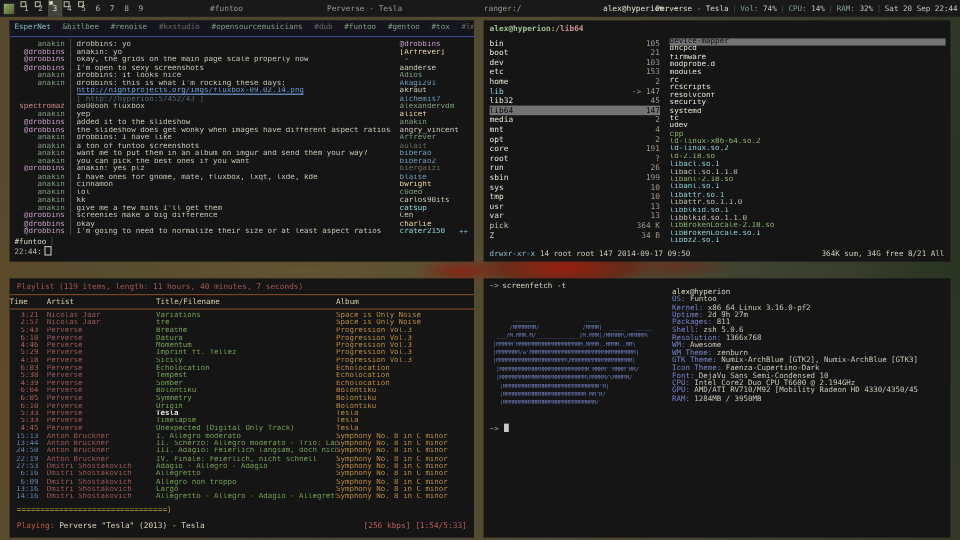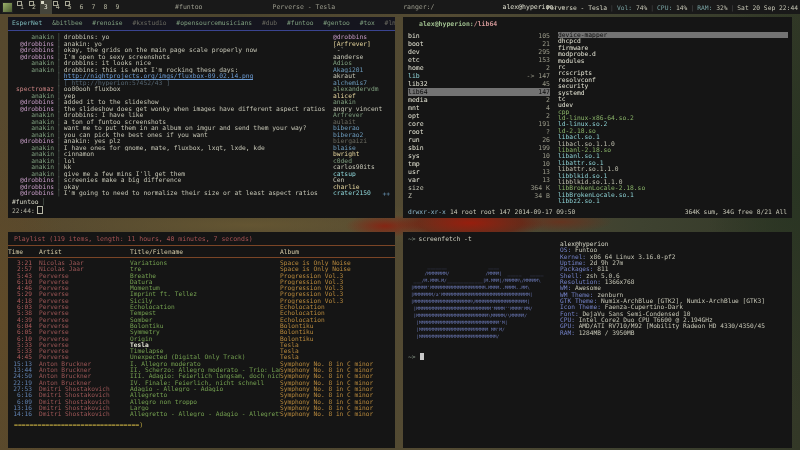--- a/index.html
+++ b/index.html
@@ -50,21 +50,21 @@
   .nicklist{position:absolute;top:17px;right:5px;width:57px}
   .nlrow{height:6.5px;line-height:6.5px;font-size:6.3px;white-space:nowrap;overflow:hidden}
   .nlmore{position:absolute;right:0;bottom:0;font-size:6.3px;color:#6d9cbe}
   .wstatus{position:absolute;left:4px;bottom:13px;font-size:6.3px;color:#d8d8c8}
   .wstatus .ssep{color:#56665a;margin-left:3px}
   .winput{position:absolute;left:4px;bottom:4px;font-size:6.3px;color:#b8b8a8}
   .curh{display:inline-block;width:4px;height:6px;border:1px solid #b8b8a8;vertical-align:-1px;margin-left:2px}
 
   
   #ranger{left:403px;top:17px;width:389px;height:201px}
-  .rtitle{padding:3px 0 0 16px;font-size:6.5px;white-space:nowrap}
+  .rtitle{padding:3px 0 0 5px;font-size:6.5px;white-space:nowrap}
   .rhost{color:#9fbf8f;font-weight:bold}.rpath{color:#cc9393;font-weight:bold}
   .rleft{position:absolute;left:5px;top:15px;width:142px}
   .rrow{display:flex;justify-content:space-between;height:8px;line-height:8px;font-size:6.5px}
   .rrow .rname{overflow:hidden;white-space:nowrap}
   .rrow .rcount{color:#9a9a8a}
   .rright{position:absolute;left:155px;top:15px;right:4px}
   .rrow2{height:6.4px;line-height:6.4px;font-size:6.3px;white-space:nowrap;overflow:hidden}
   .f-dir{color:#e4e4d4;font-weight:normal}.f-file{color:#c0c0b0}.f-link{color:#8cd0d3}.f-exec{color:#89b368}
   .rrow.sel,.rrow2.sel{background:#737373}
   .rrow.sel span,.rrow2.sel span{color:#0d0d0d !important}
@@ -401,21 +401,21 @@
         <span class="rcount">105</span>
       </div>
 
       <div class="rrow">
         <span class="rname f-dir">boot</span>
         <span class="rcount">21</span>
       </div>
 
       <div class="rrow">
         <span class="rname f-dir">dev</span>
-        <span class="rcount">295</span>
+        <span class="rcount">103</span>
       </div>
 
       <div class="rrow">
         <span class="rname f-dir">etc</span>
         <span class="rcount">153</span>
       </div>
 
       <div class="rrow">
         <span class="rname f-dir">home</span>
         <span class="rcount">2</span>
@@ -485,21 +485,21 @@
         <span class="rname f-dir">usr</span>
         <span class="rcount">13</span>
       </div>
 
       <div class="rrow">
         <span class="rname f-dir">var</span>
         <span class="rcount">13</span>
       </div>
 
       <div class="rrow">
-        <span class="rname f-file">size</span>
+        <span class="rname f-file">pick</span>
         <span class="rcount">364 K</span>
       </div>
 
       <div class="rrow">
         <span class="rname f-file">Z</span>
         <span class="rcount">34 B</span>
       </div>
 
   </div>
   <div class="rright">
@@ -803,20 +803,25 @@
 
       <div class="prow">
         <span class="ptime t-blue">14:16</span>
         <span class="partist">Dmitri Shostakovich</span>
         <span class="pname">Allegretto - Allegro - Adagio - Allegrett</span>
         <span class="palbum">Symphony No. 8 in C minor</span>
       </div>
 
   </div>
   <div class="pbar">================================)</div>
+  <div class="pstatus">
+    <span class="plabel">Playing:</span>
+    <span class="ptrack">Perverse "Tesla" (2013) - Tesla</span>
+    <span class="pright">[256 kbps] [1:54/5:33]</span>
+  </div>
 </div>
 
 <div id="fetch" class="win">
   <div class="fprompt">
     <span class="pchar">~&gt;</span><span class="cmd">screenfetch -t</span>
   </div>
   <pre class="fart">       _______               ____
       /MMMMMMM/             /MMMM|  _____   _____
   ___/M.MMM.M/_____________|M.MMM|/MMMMM\/MMMMM\
  |MMMMM'MMMMMMMMMMMMMMMMMMMM.MMMM..MMMM..MM\

